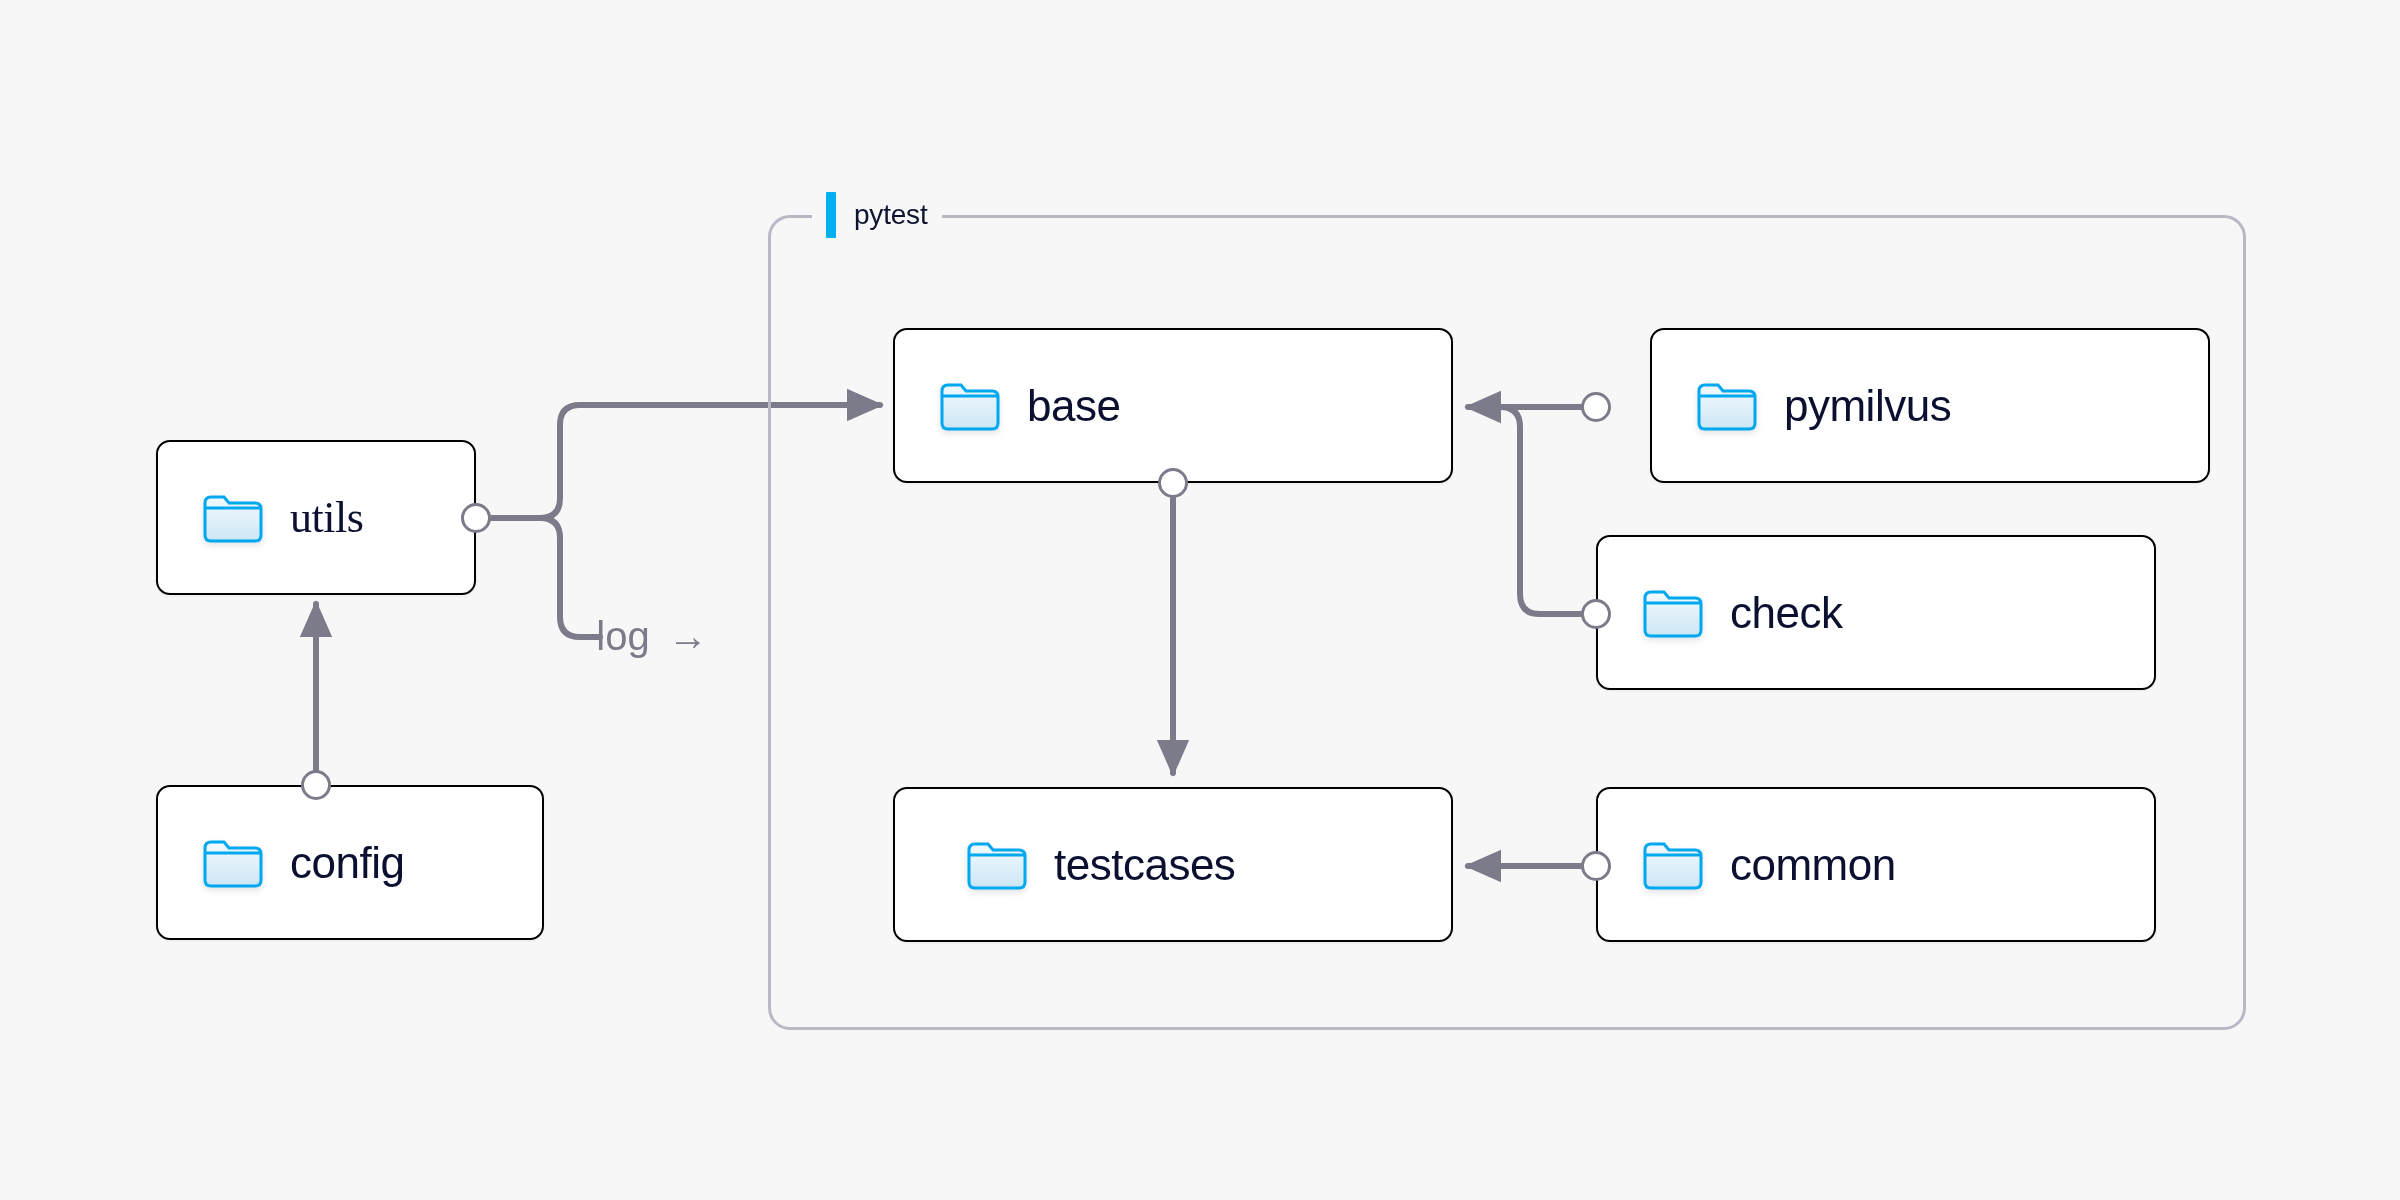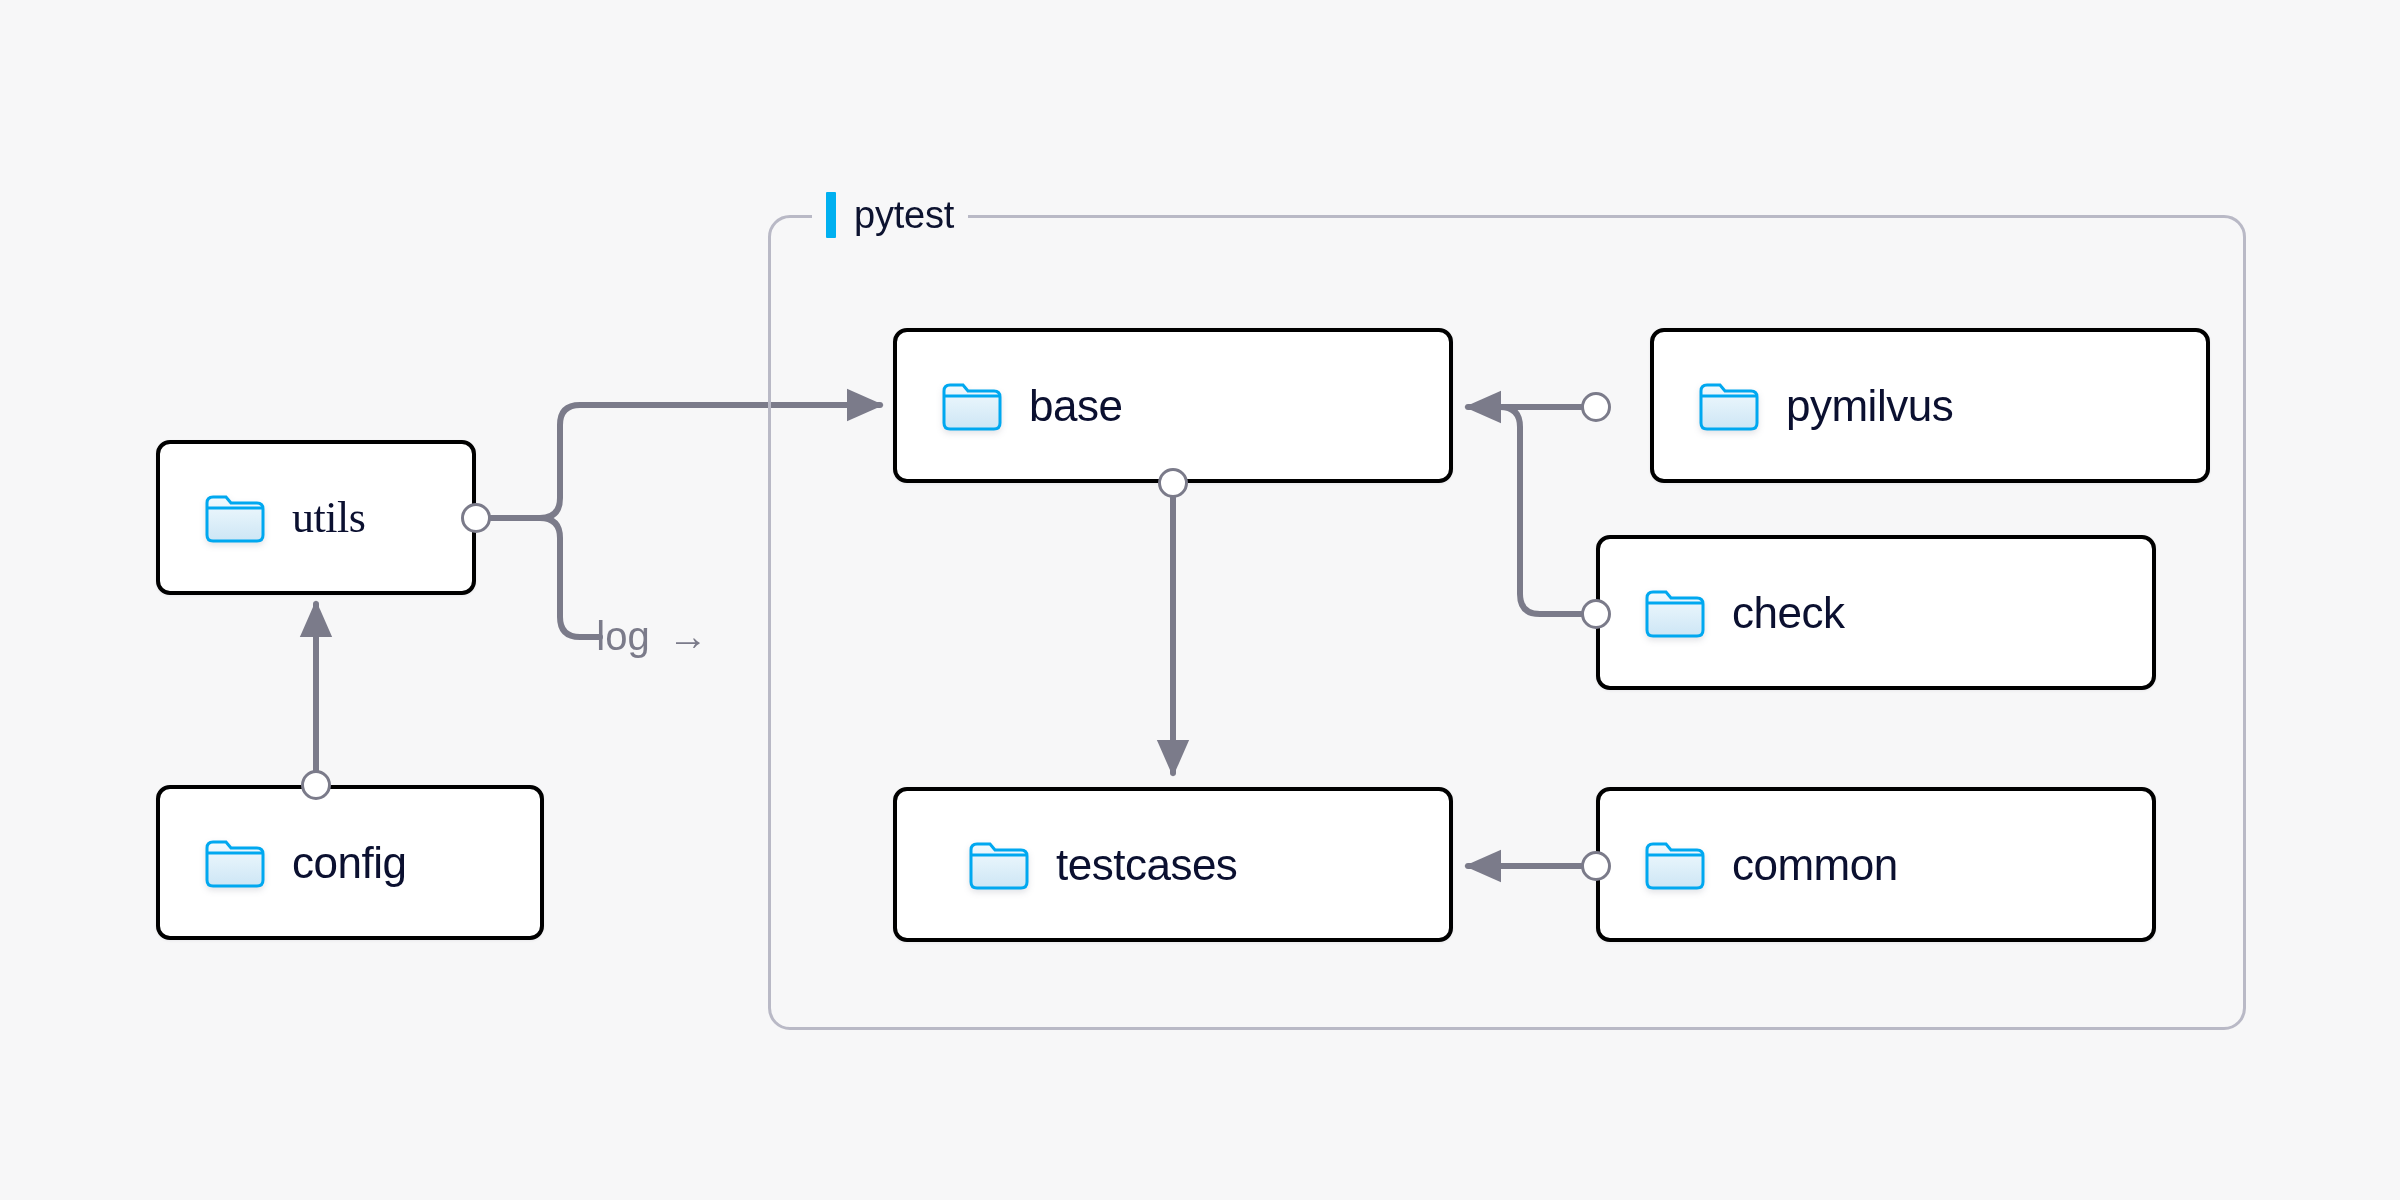--- a/index.html
+++ b/index.html
@@ -47,30 +47,30 @@
     box-sizing: border-box;
   }
   .group-label-bar {
     width: 10px;
     height: 46px;
     background: #00b0f0;
     border-radius: 1px;
     flex: none;
   }
   .group-label-text {
-    font-size: 38px;
+    font-size: 28px;
     color: #0d1330;
     letter-spacing: -0.2px;
     white-space: nowrap;
   }
   
   .node {
     position: absolute;
     background: #ffffff;
-    border: 4px solid #000000;
+    border: 2px solid #000000;
     border-radius: 14px;
     box-sizing: border-box;
     display: flex;
     align-items: center;
     box-shadow: 0 1px 3px rgba(20, 22, 48, 0.06);
   }
   .node-inner {
     display: flex;
     align-items: center;
     gap: 26px;

